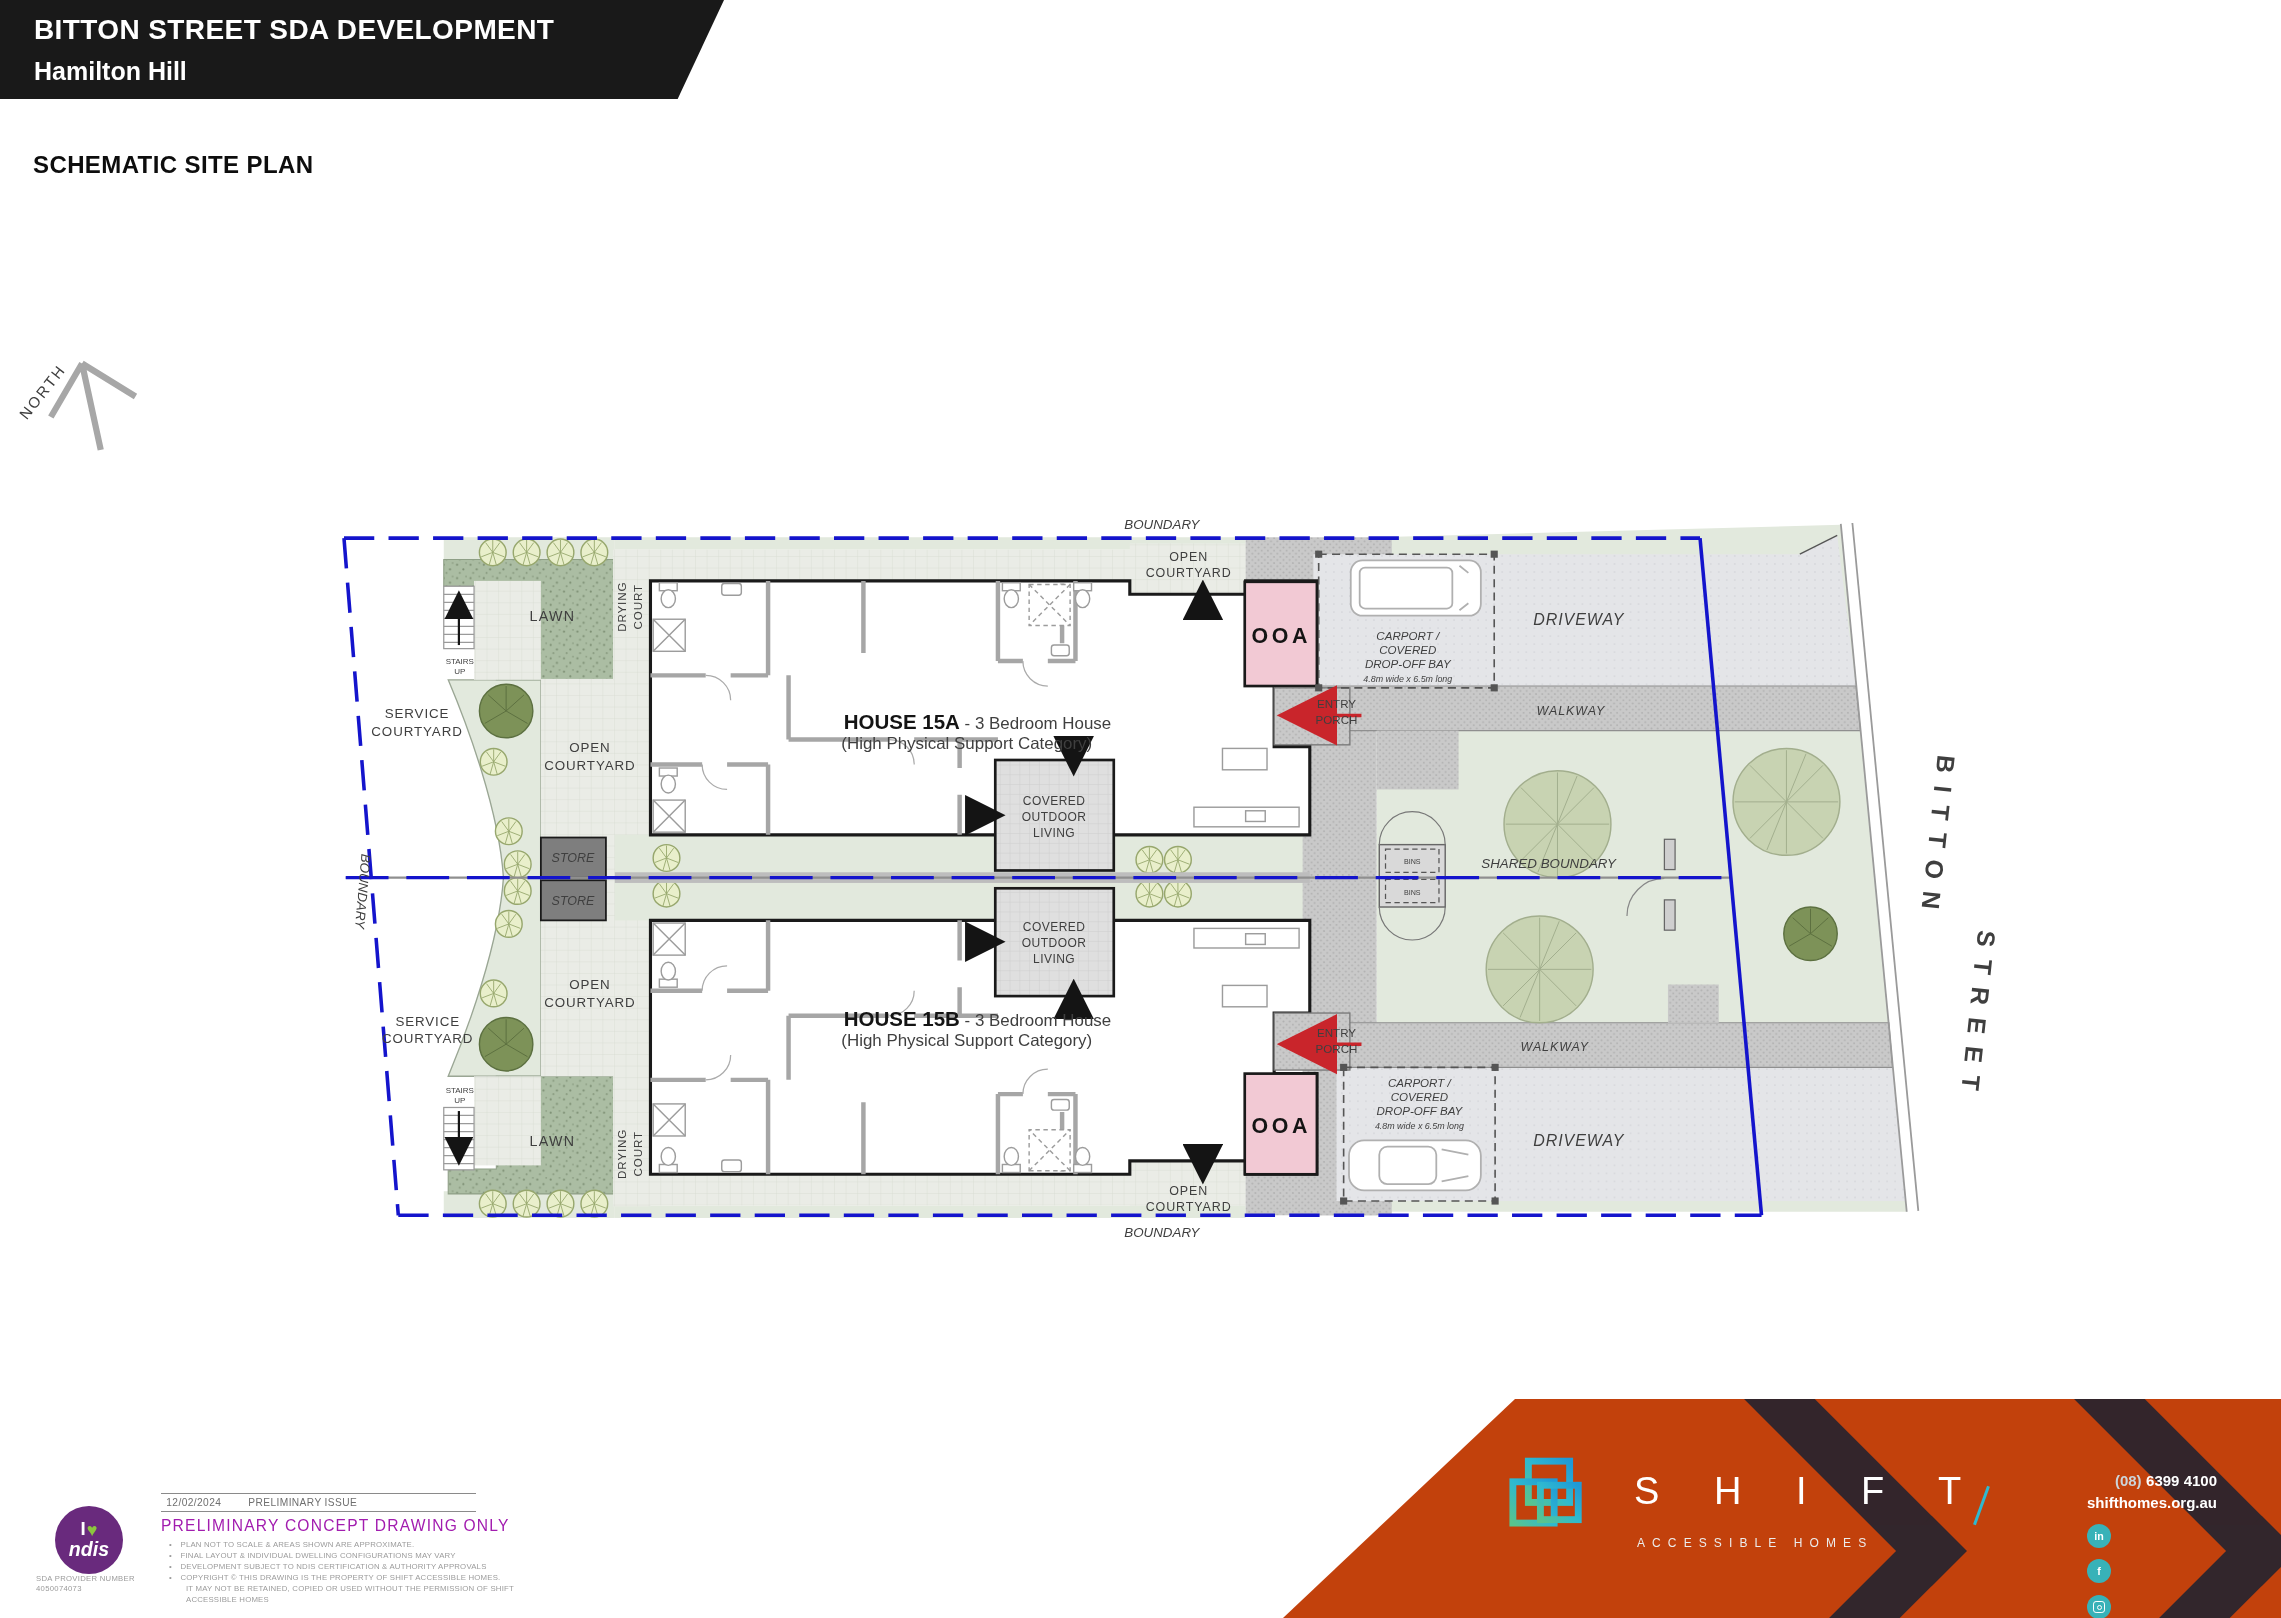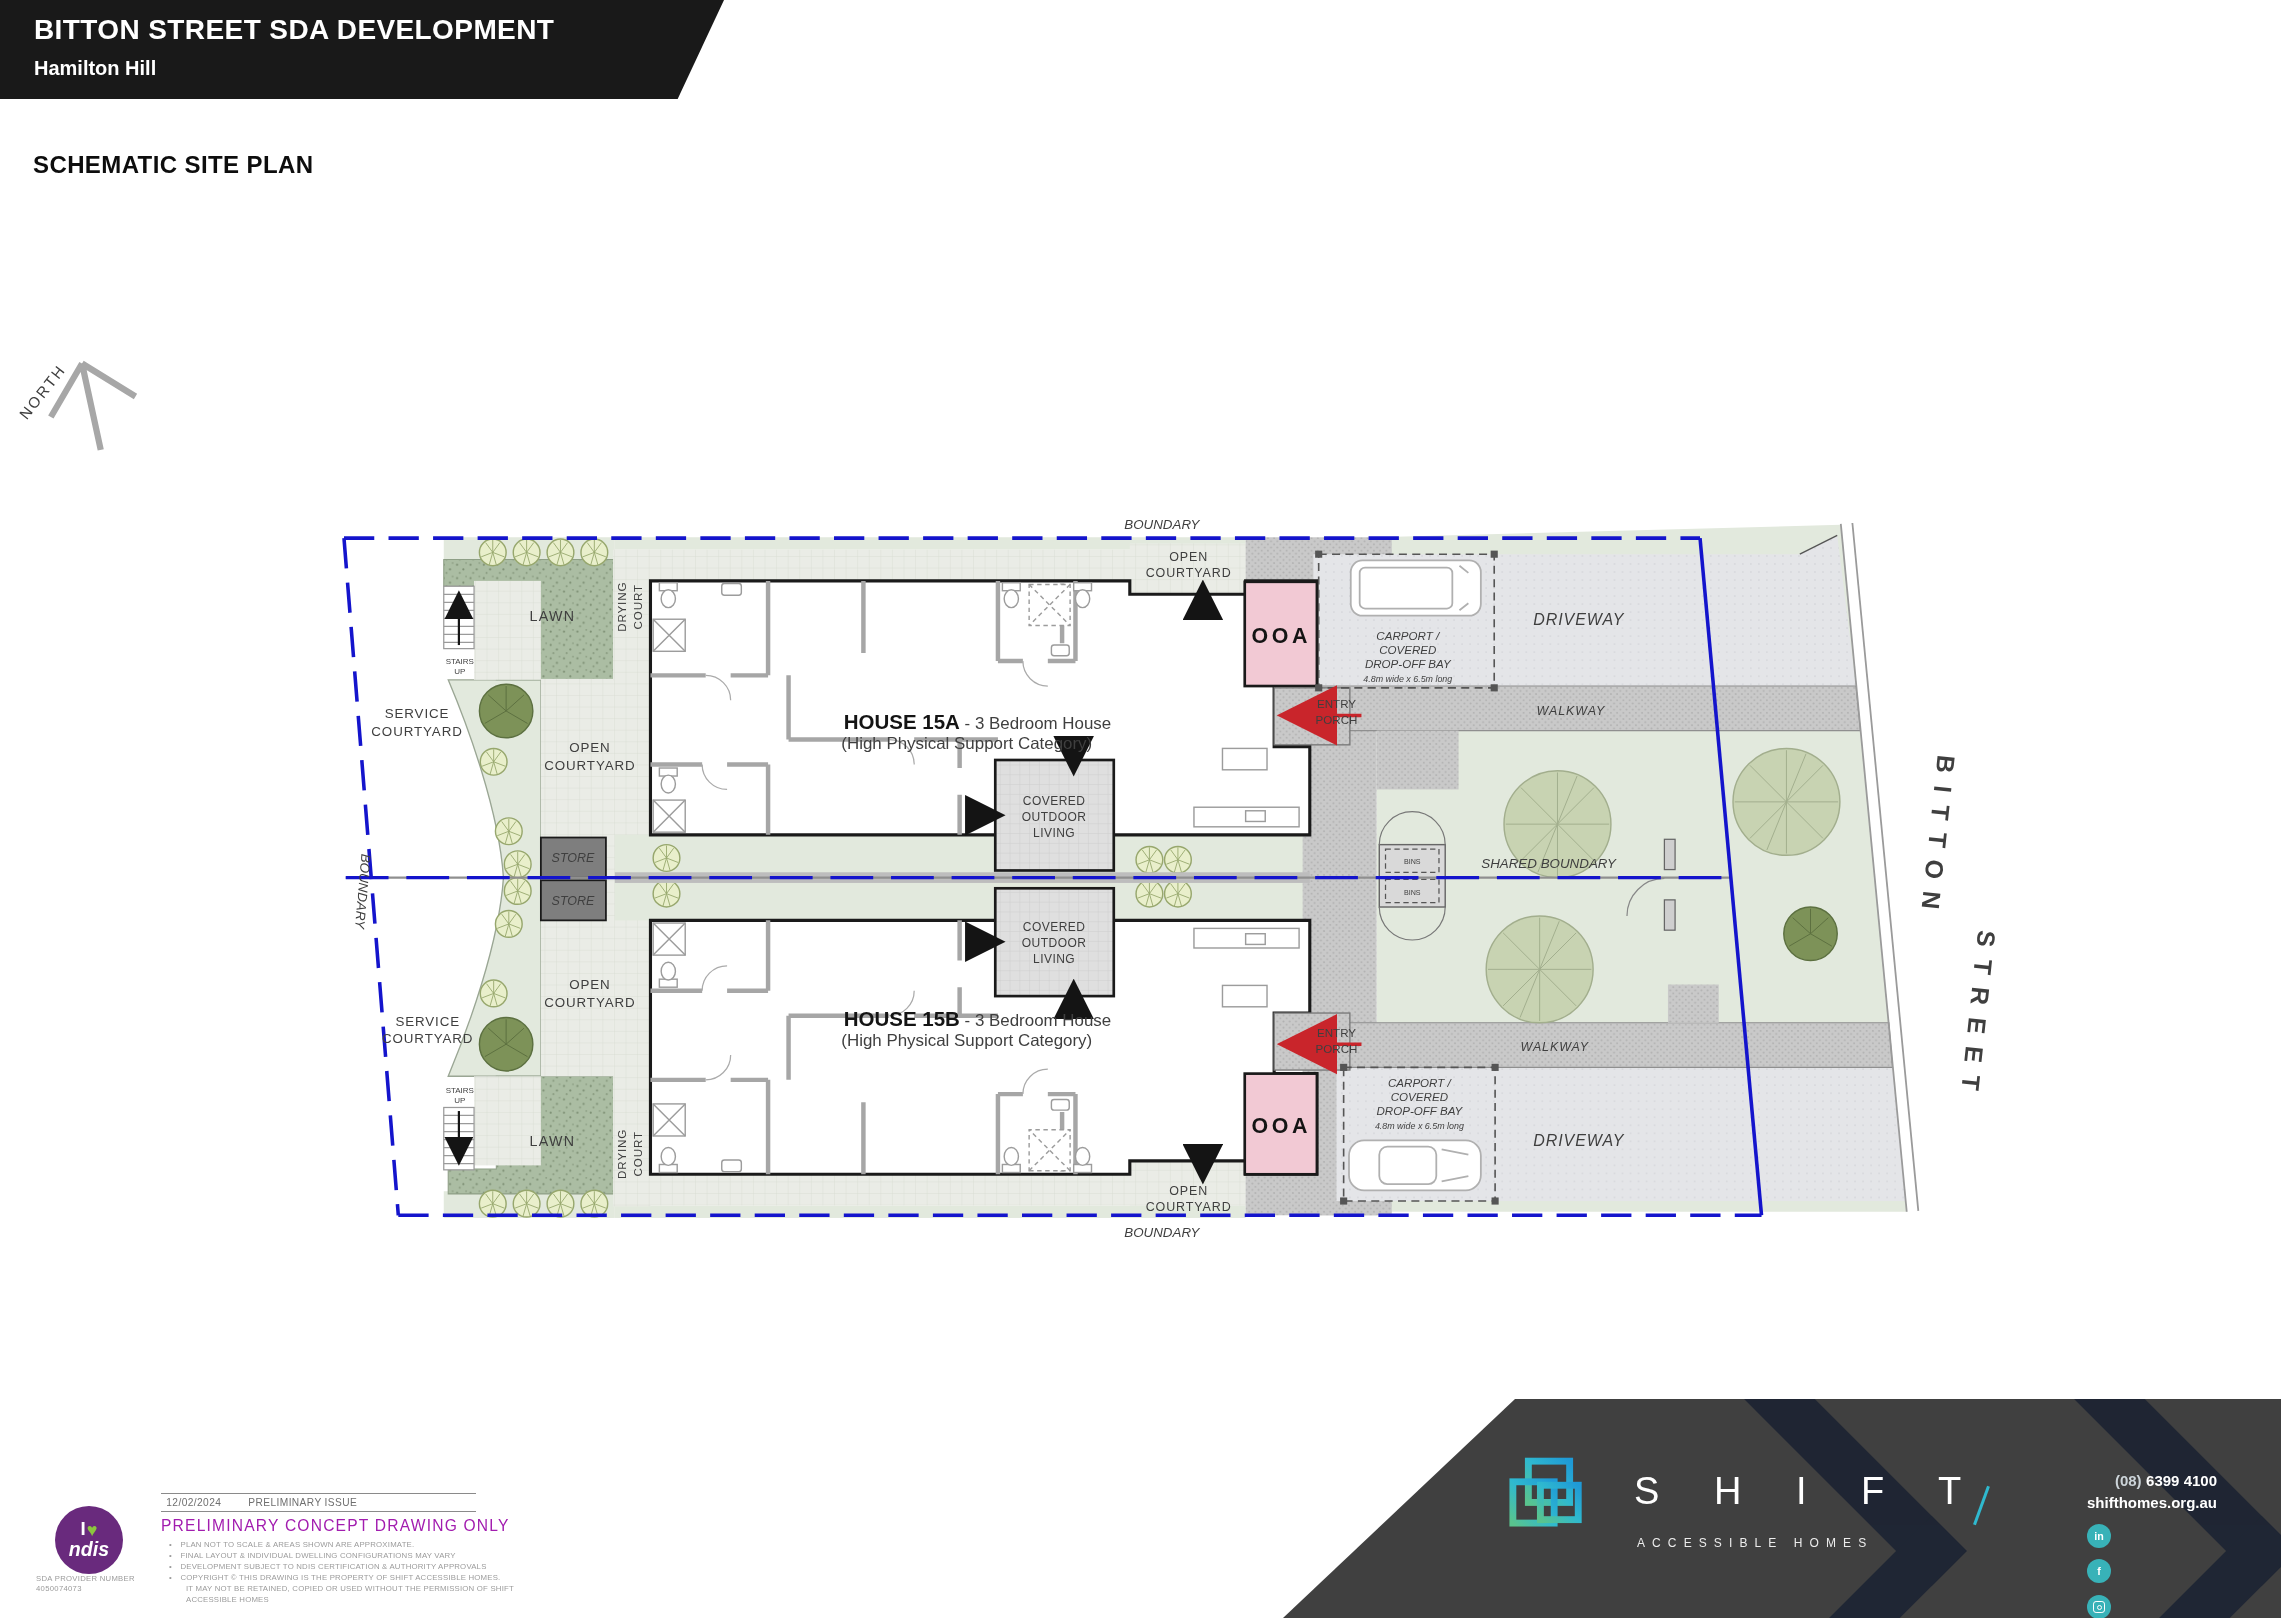--- a/index.html
+++ b/index.html
@@ -7,21 +7,21 @@
         font-family:"Liberation Sans",sans-serif;}
   svg text{font-family:"Liberation Sans",sans-serif;fill:#3f3f3f;}
   svg .it{font-style:italic}
   svg .b{font-weight:bold}
   svg .dk{fill:#141414}
 
   
   .banner{position:absolute;left:0;top:0;width:724px;height:99px;background:#191919;
           clip-path:polygon(0 0,724px 0,658px 141px,0 141px);color:#fff;z-index:5;}
   .banner .t1{position:absolute;left:34px;top:14.3px;font-size:28px;font-weight:bold;letter-spacing:0.4px;}
-  .banner .t2{position:absolute;left:34px;top:57px;font-size:20px;font-weight:bold;}
+  .banner .t2{position:absolute;left:34px;top:57px;font-size:25px;font-weight:bold;}
   .drawtitle{position:absolute;left:33px;top:151px;font-size:24px;font-weight:bold;color:#0d0d0d;
              letter-spacing:0.4px;z-index:5;}
 
   
   .ndis{position:absolute;left:55px;top:1506px;width:68px;height:68px;border-radius:50%;
         background:#692a7d;color:#fff;display:flex;flex-direction:column;align-items:center;
         justify-content:center;line-height:1;}
   .ndis .r1{font-size:18.7px;font-weight:bold;display:flex;align-items:center;gap:0.9px;}
   .ndis .heart{color:#8cc63f;font-size:18px;}
   .ndis .r2{font-size:19.6px;font-weight:bold;margin-top:0.9px;font-style:italic;}
@@ -31,21 +31,21 @@
        border-bottom:1.3px solid #8a8a8a;padding:2.7px 0 3.6px 5.3px;display:flex;gap:27px;
        color:#6f6f6f;font-size:10.2px;letter-spacing:0.4px;}
   .disctitle{position:absolute;left:161px;top:1517px;font-size:15.6px;color:#a21caf;letter-spacing:1.2px;}
   .bullets{position:absolute;left:169px;top:1539px;width:383px;font-size:7.8px;color:#9b9b9b;
            line-height:11px;letter-spacing:0.2px;}
   .bullets .li{display:flex;gap:6.2px;}
   .bullets .dot{width:5.3px;}
   .bullets .cont{margin-left:17px;}
 
   
-  .fbanner{position:absolute;left:1283px;top:1399px;width:998px;height:219px;background:#404040;
+  .fbanner{position:absolute;left:1283px;top:1399px;width:998px;height:219px;background:#c2410c;
            clip-path:polygon(232px 0,998px 0,998px 219px,0 219px);color:#fff;overflow:hidden;}
   .chev{position:absolute;width:232px;height:232px;border:50px solid transparent;
         border-top-color:#1a2232;border-right-color:#1a2232;transform:rotate(45deg);top:-14.3px;opacity:.85;}
   .c1{right:383px;} .c2{right:53px;} .c3{right:-214px;}
   .slogo{position:absolute;left:223px;top:57px;}
   .sname{position:absolute;left:351px;top:71px;font-size:38px;letter-spacing:22px;color:#fff;}
   .stag{position:absolute;left:354px;top:137px;font-size:12px;letter-spacing:7.1px;color:#ececec;}
   .slash{position:absolute;left:697px;top:86px;width:2.7px;height:41px;background:#2fb9cf;transform:rotate(20deg);}
   .contact{position:absolute;right:64px;top:73px;text-align:right;}
   .phone{font-size:15px;}

